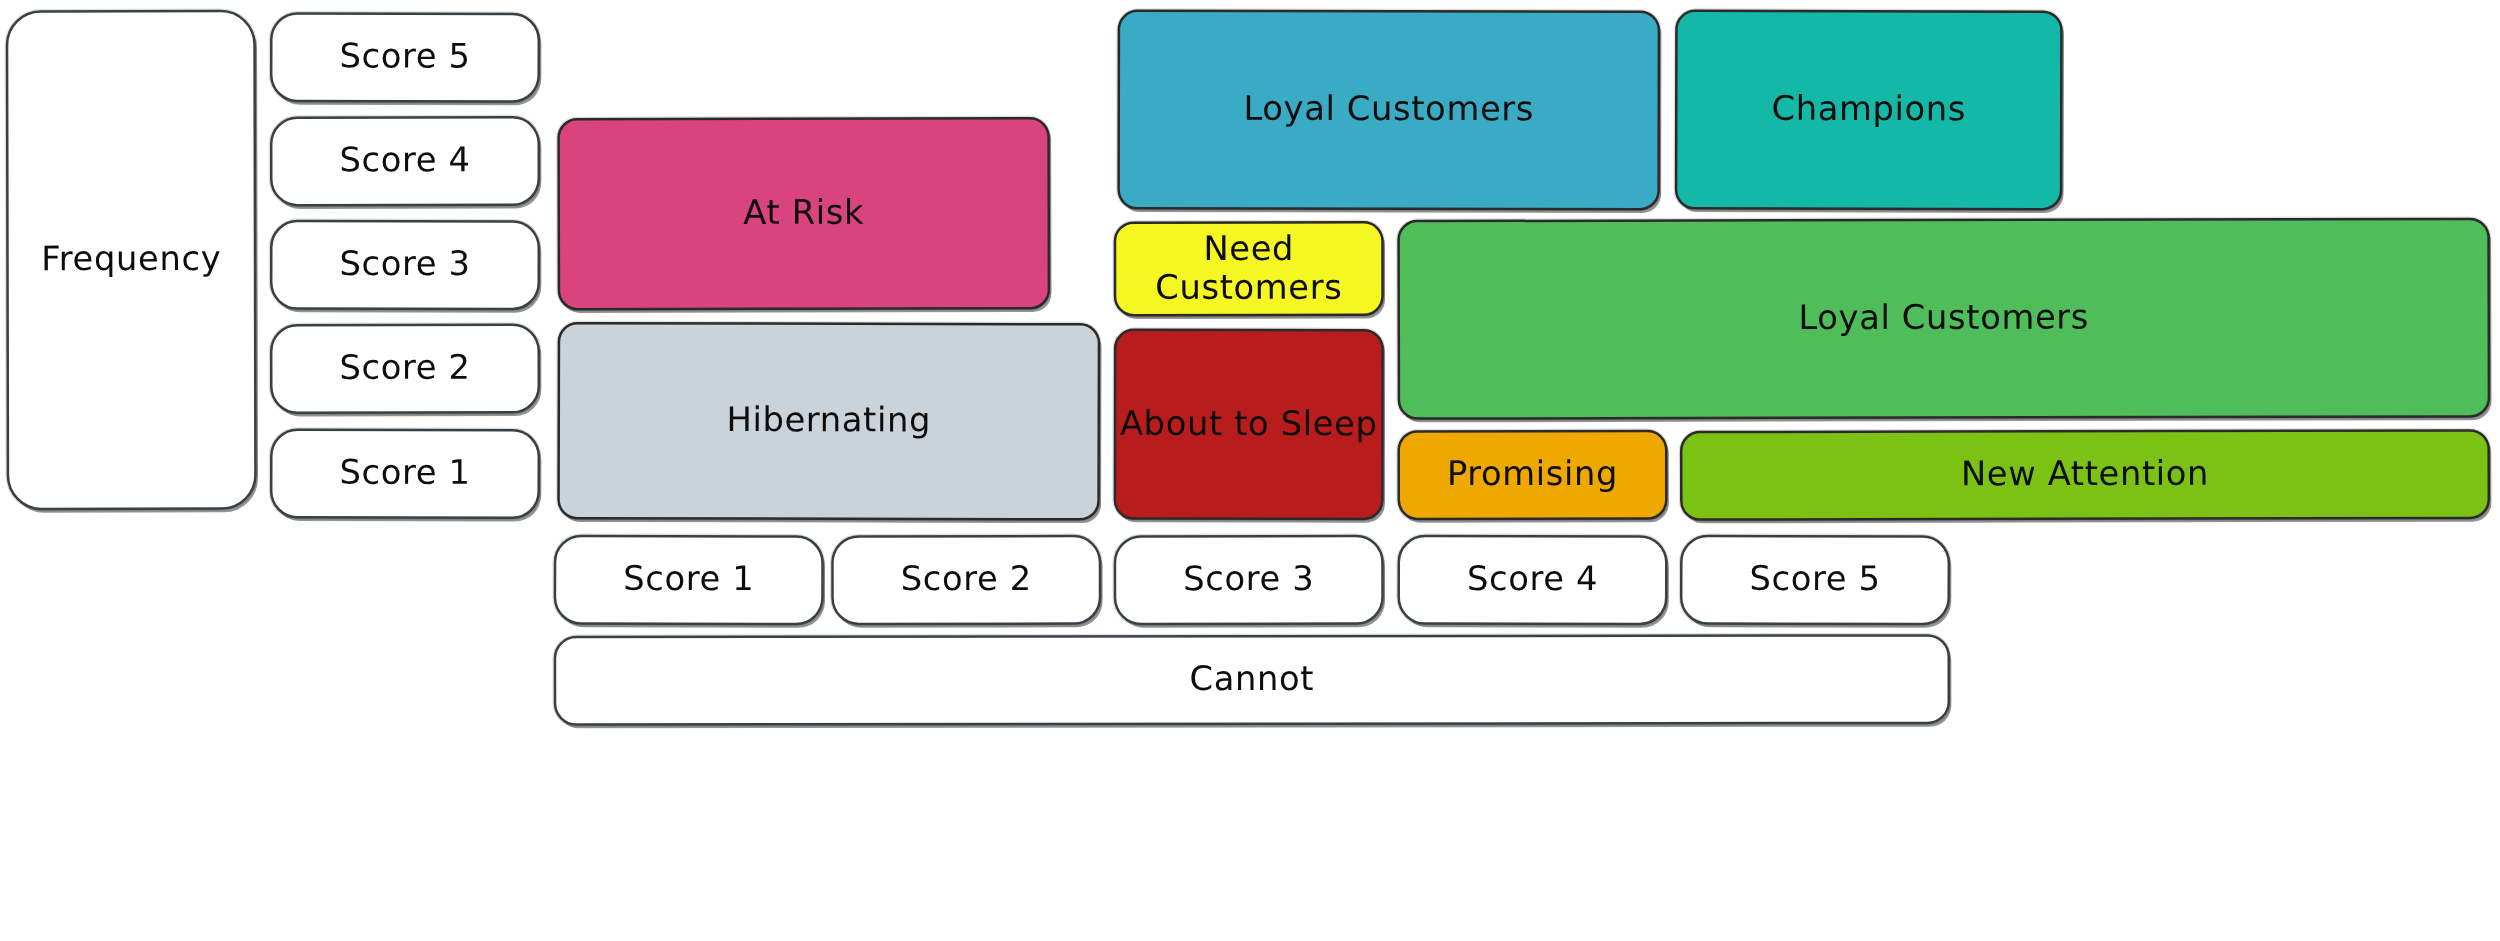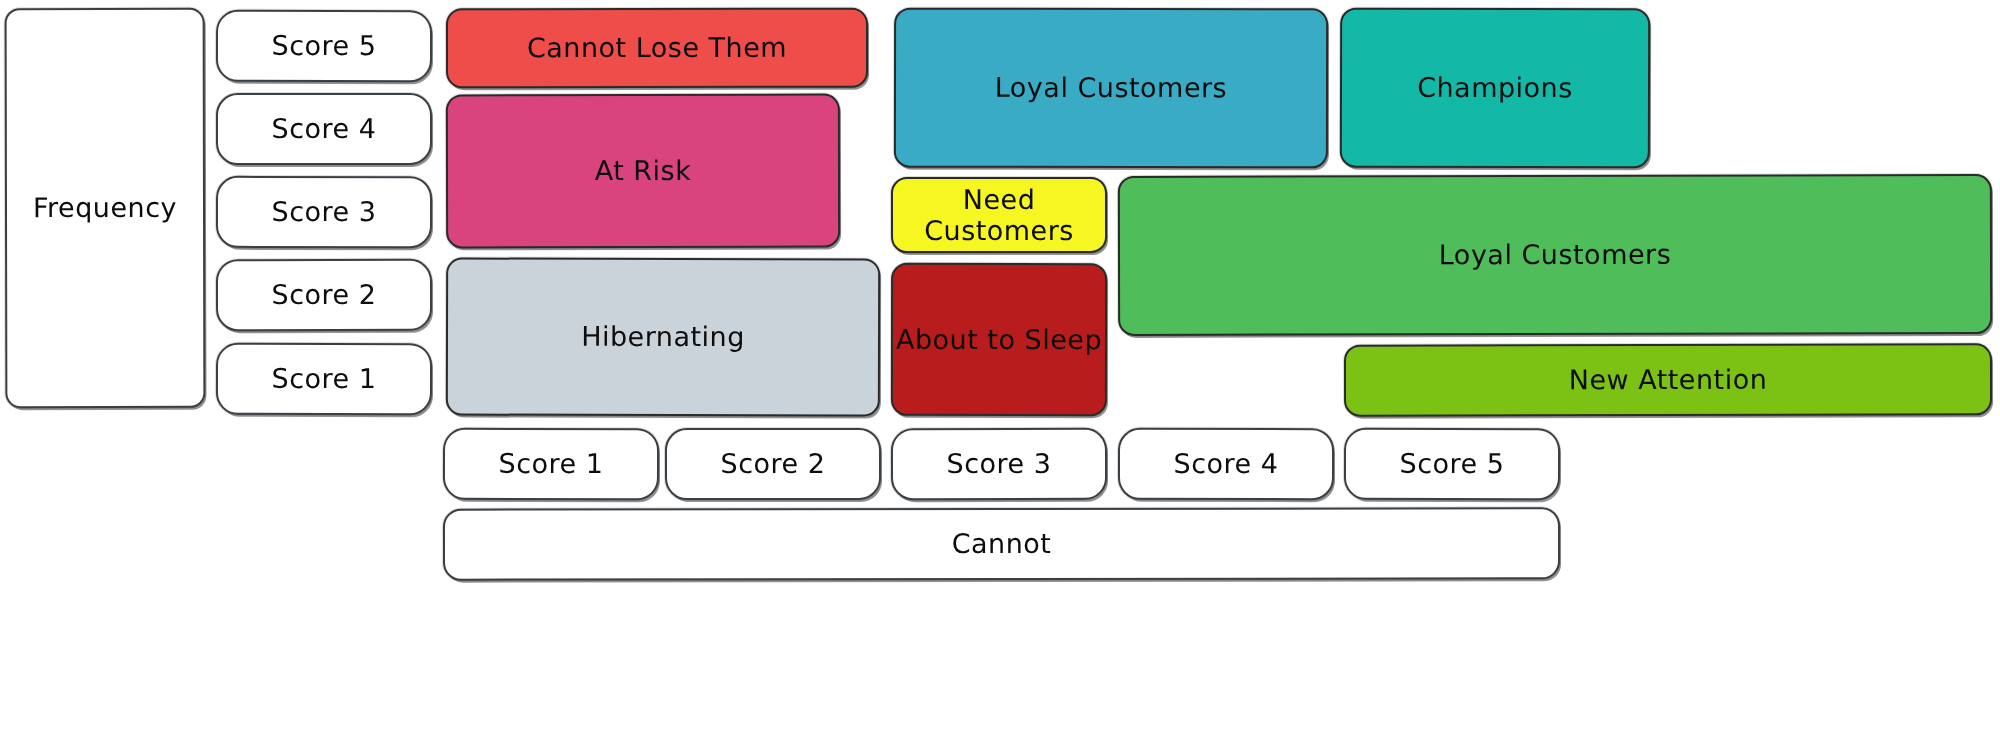--- a/index.html
+++ b/index.html
@@ -20,21 +20,21 @@
     color:#0d0d0d;
     font-family:"DejaVu Sans", sans-serif;
     font-size:27px;
     letter-spacing:.5px;
     line-height:1.15;
     box-shadow:2px 3px 0 -1px rgba(60,60,60,.55),
                0 0 0 1px rgba(120,120,120,.25);
     overflow:hidden;
   }
   .box.white{background:#ffffff;border-color:#3a3f44;}
-  .box.axis{background:#ffffff;border-color:#3a3f44;border-radius:15px;}
+  .box.axis{background:#ffffff;border-color:#3a3f44;border-radius:28px;}
   .box.seg{border-color:#2a2a2a;border-radius:16px;}
 
   
   .j1{transform:rotate(-0.12deg);}
   .j2{transform:rotate(0.14deg);}
   .j3{transform:rotate(-0.07deg);}
   .j4{transform:rotate(0.09deg);}
 
   .lbl{pointer-events:none;}
 </style>
@@ -56,23 +56,20 @@
   <div class="box white j4" style="left:216px;top:176px;width:216px;height:72px;">
     <span class="lbl">Score 3</span>
   </div>
   <div class="box white j1" style="left:216px;top:259px;width:216px;height:72px;">
     <span class="lbl">Score 2</span>
   </div>
   <div class="box white j2" style="left:216px;top:343px;width:216px;height:72px;">
     <span class="lbl">Score 1</span>
   </div>
 
-  <div class="box seg j3" style="left:446px;top:8px;width:422px;height:80px;background:#ee4d4a;">
-    <span class="lbl">Cannot Lose Them</span>
-  </div>
 
   <div class="box seg j1" style="left:446px;top:94px;width:394px;height:154px;background:#d9447e;">
     <span class="lbl">At Risk</span>
   </div>
 
   <div class="box seg j4" style="left:894px;top:8px;width:434px;height:160px;background:#3aabc4;">
     <span class="lbl">Loyal Customers</span>
   </div>
 
   <div class="box seg j2" style="left:1340px;top:8px;width:310px;height:160px;background:#14b8a6;">
@@ -88,20 +85,23 @@
   </div>
 
   <div class="box seg j2" style="left:446px;top:258px;width:434px;height:158px;background:#cbd3da;">
     <span class="lbl">Hibernating</span>
   </div>
 
   <div class="box seg j4" style="left:891px;top:263px;width:216px;height:153px;background:#b91c1c;">
     <span class="lbl">About to Sleep</span>
   </div>
 
+  <div class="box seg j3" style="left:1118px;top:344px;width:216px;height:72px;background:#efa800;">
+    <span class="lbl">Promising</span>
+  </div>
 
   <div class="box seg j1" style="left:1344px;top:344px;width:648px;height:72px;background:#7cc215;">
     <span class="lbl">New Attention</span>
   </div>
 
   <div class="box white j2" style="left:443px;top:428px;width:216px;height:72px;">
     <span class="lbl">Score 1</span>
   </div>
   <div class="box white j3" style="left:665px;top:428px;width:216px;height:72px;">
     <span class="lbl">Score 2</span>

